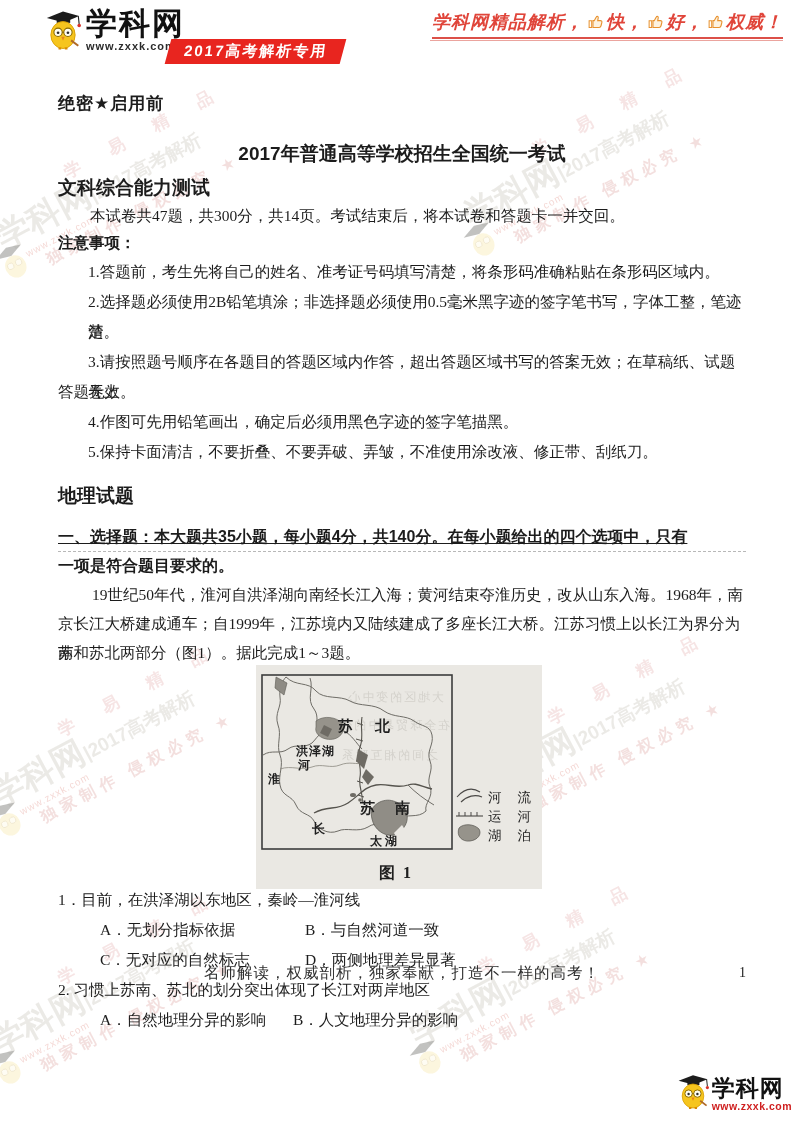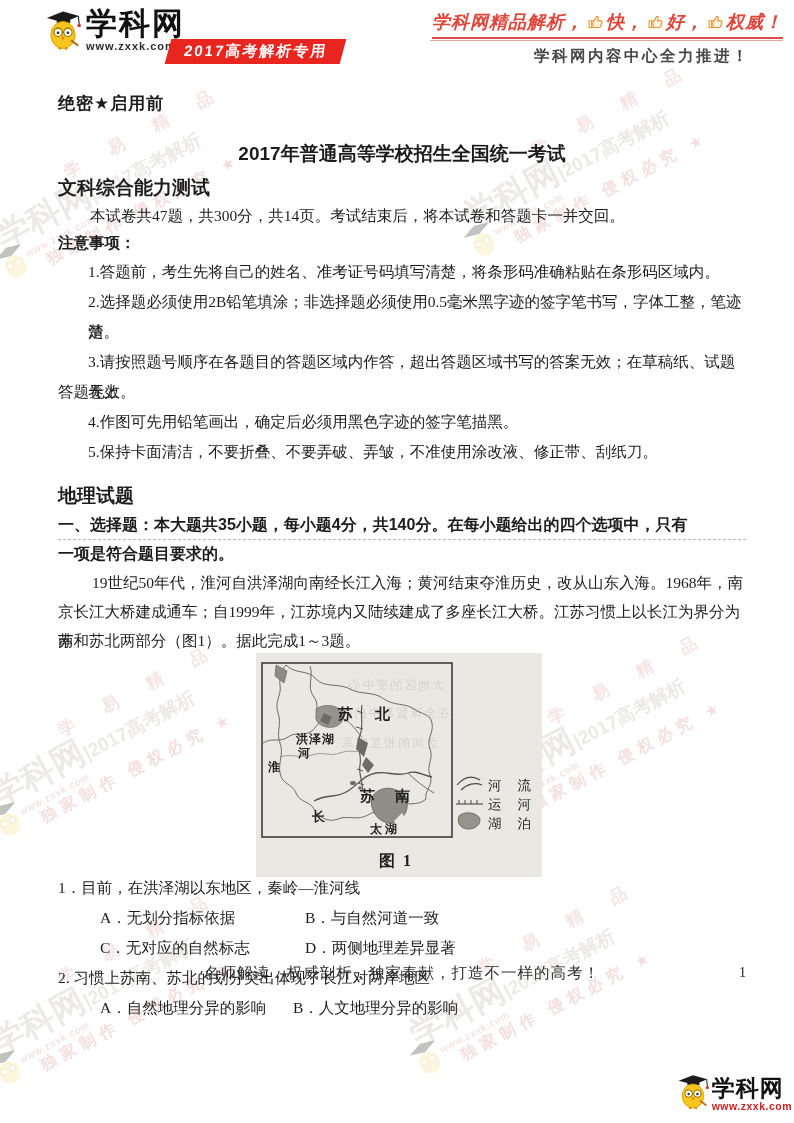--- a/index.html
+++ b/index.html
@@ -44,21 +44,21 @@
   .content{position:absolute;left:58px;top:92px;width:688px;z-index:1;font-size:15.5px;}
   .secrecy{font-size:17px;font-weight:bold;letter-spacing:1px;height:26px;}
   .title1{text-align:center;font-size:19px;font-weight:bold;margin-top:23px;height:28px;}
   .title2{font-size:19px;font-weight:bold;margin-top:6px;height:28px;}
   .intro{margin-top:0;height:26px;line-height:26px;padding-left:32px;}
   .notice-label{font-weight:bold;height:28px;line-height:28px;font-size:15.5px;}
   .nline{height:30px;line-height:30px;}
   .ind{padding-left:30px;}
   .geo-title{font-size:19px;font-weight:bold;margin-top:14px;height:30px;line-height:30px;}
   .hd{font-weight:bold;font-size:16px;height:28px;line-height:28px;}
-  .hd1{margin-top:0;border-bottom:1px dashed #b8b8b8;}
+  .hd1{margin-top:12px;border-bottom:1px dashed #b8b8b8;text-decoration:underline;}
   .pline{height:29px;line-height:29px;}
   .p-first{padding-left:34px;}
 
   
   .figure{position:relative;height:218px;}
   .figure svg{position:absolute;left:198px;top:-2px;}
 
   
   .qstem{height:30px;line-height:30px;}
   .opts{display:flex;height:30px;line-height:30px;}
@@ -211,21 +211,20 @@
             <path d="M7 17h7.2c1.2 0 2-.8 2.3-2l1-4c.3-1.2-.5-2-1.7-2h-3.2l.6-3.2C13.4 4.6 12.9 4 12.1 4c-.6 0-1 .3-1.2.8L8.5 9H7z" fill="#fdf2df" stroke="#e8922f" stroke-width="1.3"></path>
           </svg>
         <span>好，</span>
         <svg class="thumb" viewBox="0 0 20 20">
             <path d="M2.5 9h3v8h-3z" fill="#fff" stroke="#e8922f" stroke-width="1.2"></path>
             <path d="M7 17h7.2c1.2 0 2-.8 2.3-2l1-4c.3-1.2-.5-2-1.7-2h-3.2l.6-3.2C13.4 4.6 12.9 4 12.1 4c-.6 0-1 .3-1.2.8L8.5 9H7z" fill="#fdf2df" stroke="#e8922f" stroke-width="1.3"></path>
           </svg>
         <span>权威！</span>
       </span>
     </div>
-    <div class="slogan-sub sans">学科网内容中心全力推进！</div>
   </div>
 
   <div class="content">
     <div class="secrecy sans">绝密★启用前</div>
     <div class="title1 sans">2017年普通高等学校招生全国统一考试</div>
     <div class="title2 sans">文科综合能力测试</div>
     <div class="intro">本试卷共47题，共300分，共14页。考试结束后，将本试卷和答题卡一并交回。</div>
     <div class="notice-label sans">注意事项：</div>
     <div class="nline ind">1.答题前，考生先将自己的姓名、准考证号码填写清楚，将条形码准确粘贴在条形码区域内。</div>
     <div class="nline ind">2.选择题必须使用2B铅笔填涂；非选择题必须使用0.5毫米黑字迹的签字笔书写，字体工整，笔迹清</div>

